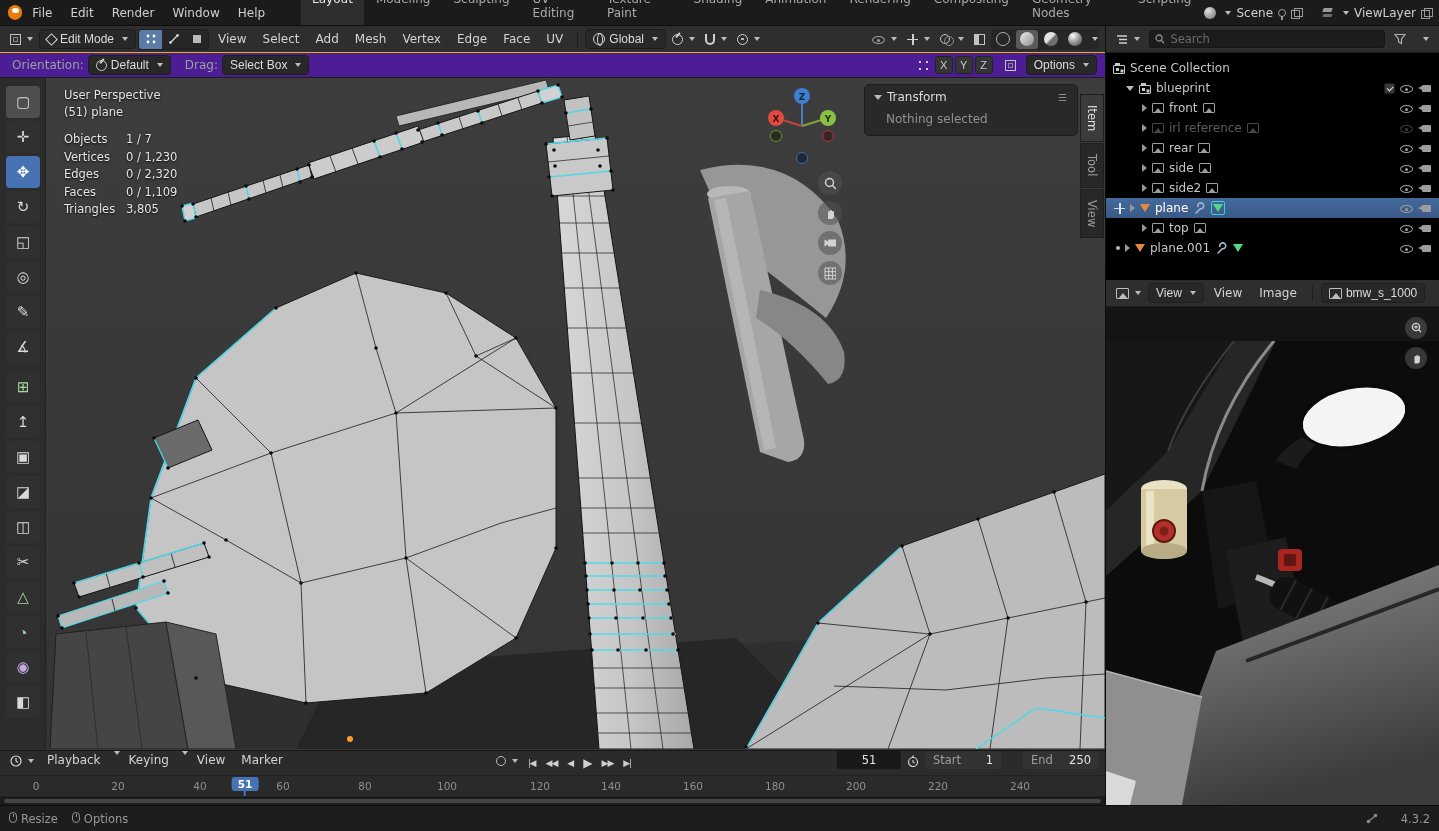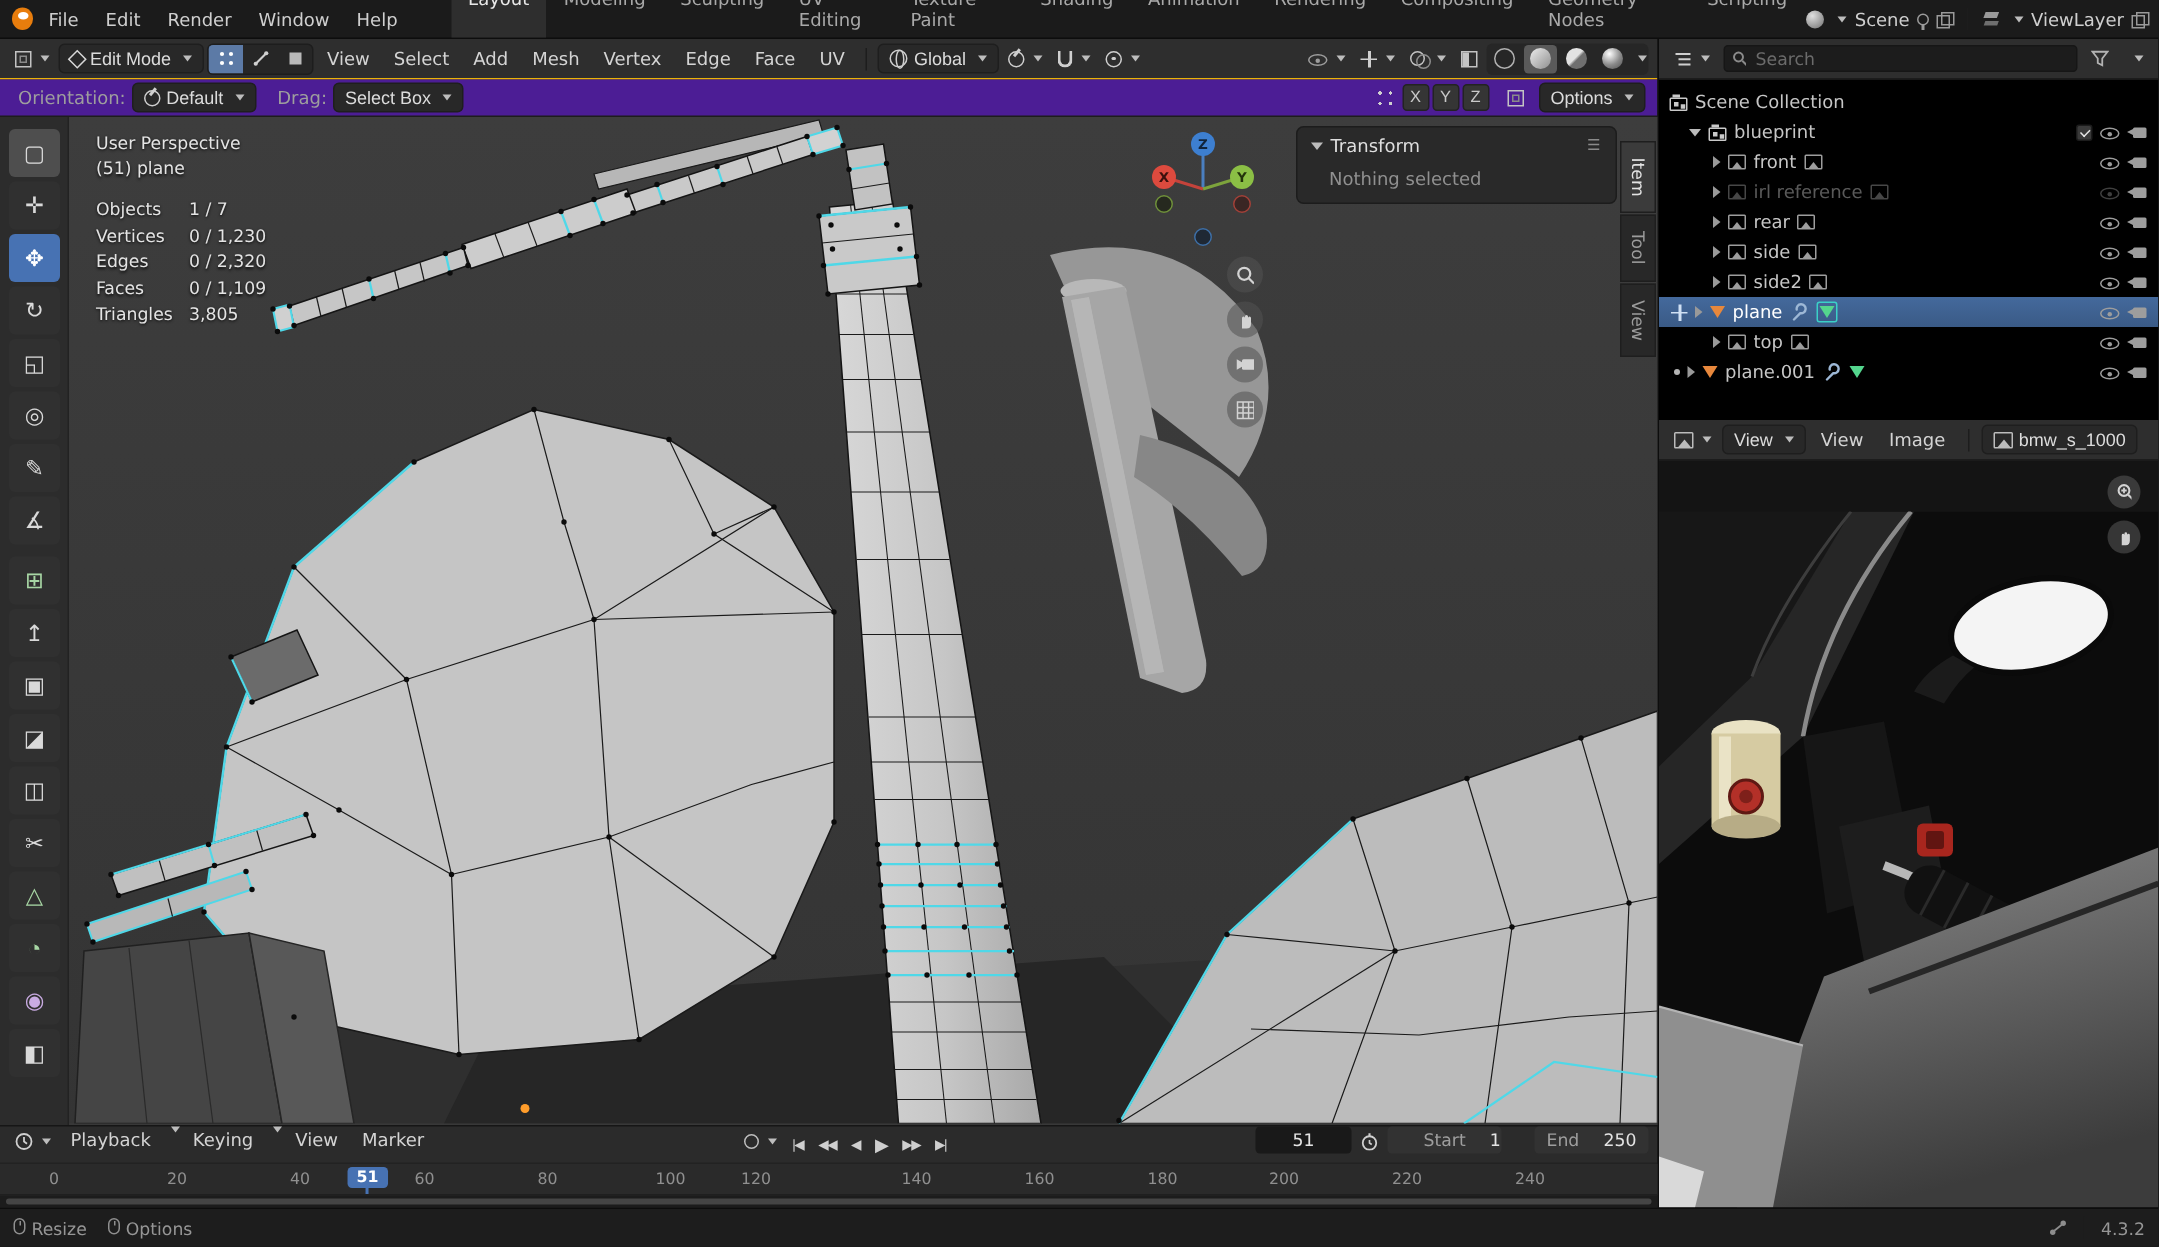--- a/index.html
+++ b/index.html
@@ -705,36 +705,36 @@
           <span class="flex1"></span>
           <span class="fld frame">51</span>
           <button class="vbtn">
             <svg width="12" height="12">
                 <circle cx="6" cy="7" r="4.5" fill="none" stroke="#cfcfcf" stroke-width="1.2"></circle>
                 <line x1="6" y1="0.5" x2="6" y2="2.5" stroke="#cfcfcf" stroke-width="1.4"></line>
                 <path d="M6,5 v2 l1.5,1" fill="none" stroke="#cfcfcf" stroke-width="1.1"></path>
               </svg>
           </button>
           <span class="fld range">
-            <span class="lbl" style="margin:16px">Start</span>
+            <span class="lbl" style="margin:0">Start</span>
             <span class="v">1</span>
           </span>
           <span class="fld range" style="margin-left:20px">
             <span class="lbl" style="margin:0">End</span>
             <span class="v">250</span>
           </span>
         </div>
         <div class="tl-ruler">
           <span class="tick" style="left:36px">0</span>
           <span class="tick" style="left:118px">20</span>
           <span class="tick" style="left:200px">40</span>
           <span class="tick" style="left:283px">60</span>
           <span class="tick" style="left:365px">80</span>
           <span class="tick" style="left:447px">100</span>
-          <span class="tick" style="left:504px">120</span>
+          <span class="tick" style="left:540px">120</span>
           <span class="tick" style="left:611px">140</span>
           <span class="tick" style="left:693px">160</span>
           <span class="tick" style="left:775px">180</span>
           <span class="tick" style="left:856px">200</span>
           <span class="tick" style="left:938px">220</span>
           <span class="tick" style="left:1020px">240</span>
           <span class="playhead">
             <span class="ph-pill">51</span>
             <span class="ph-line" style="display:block"></span>
           </span>

